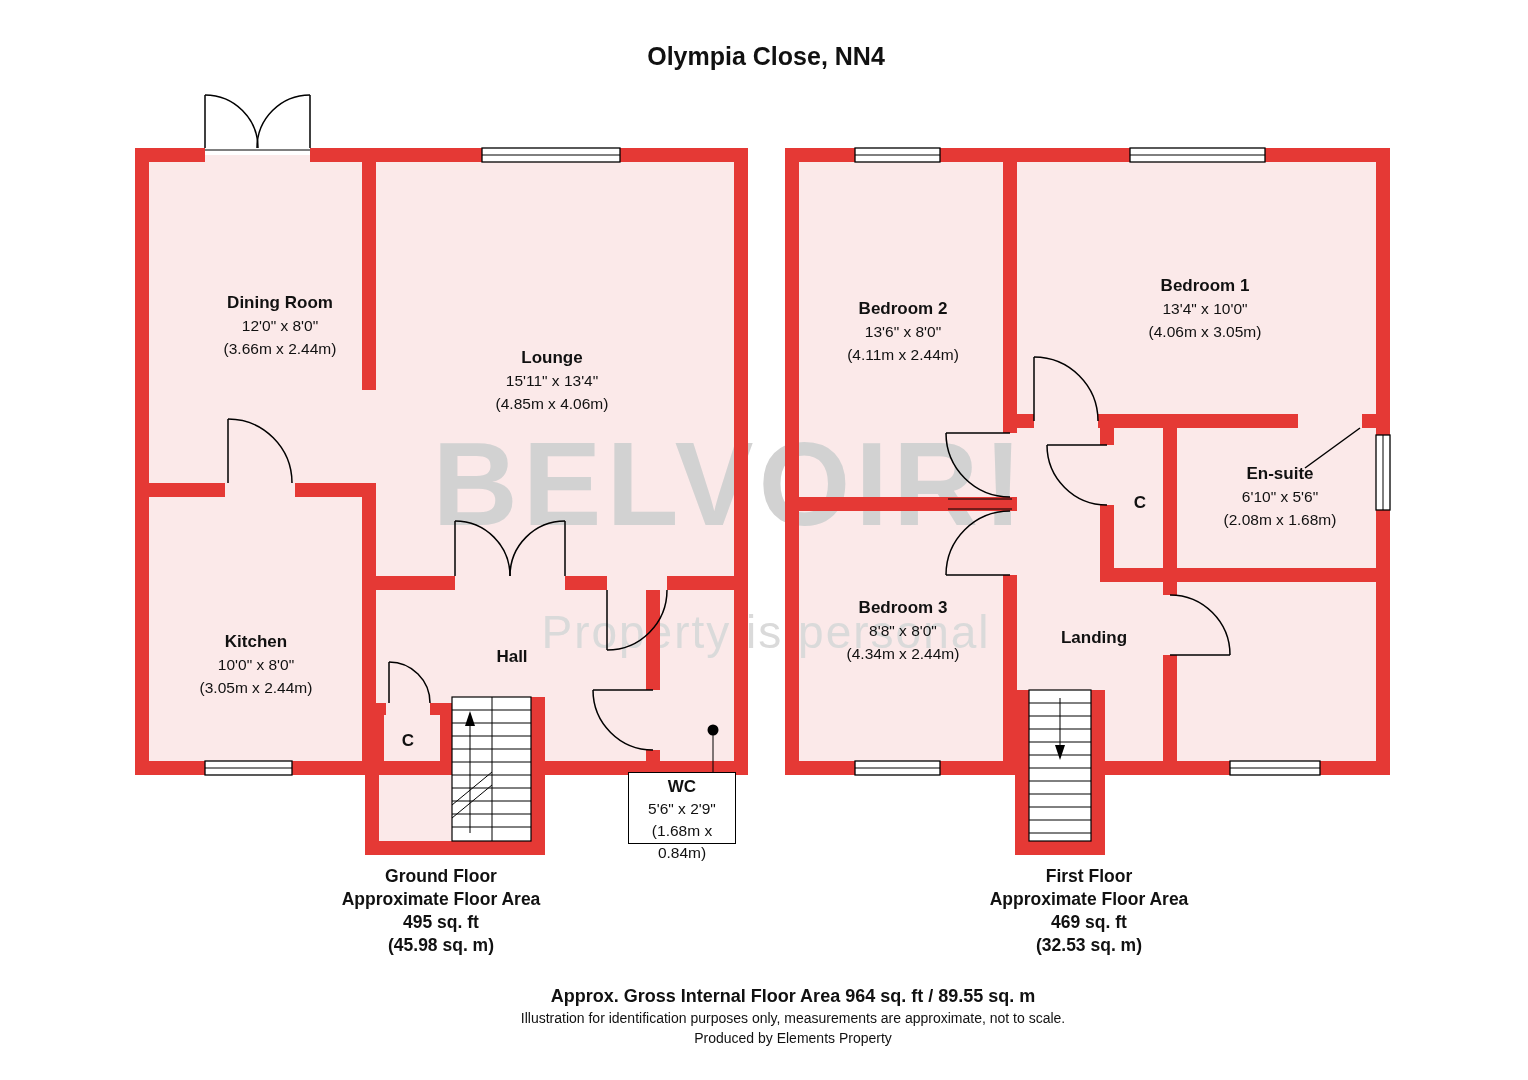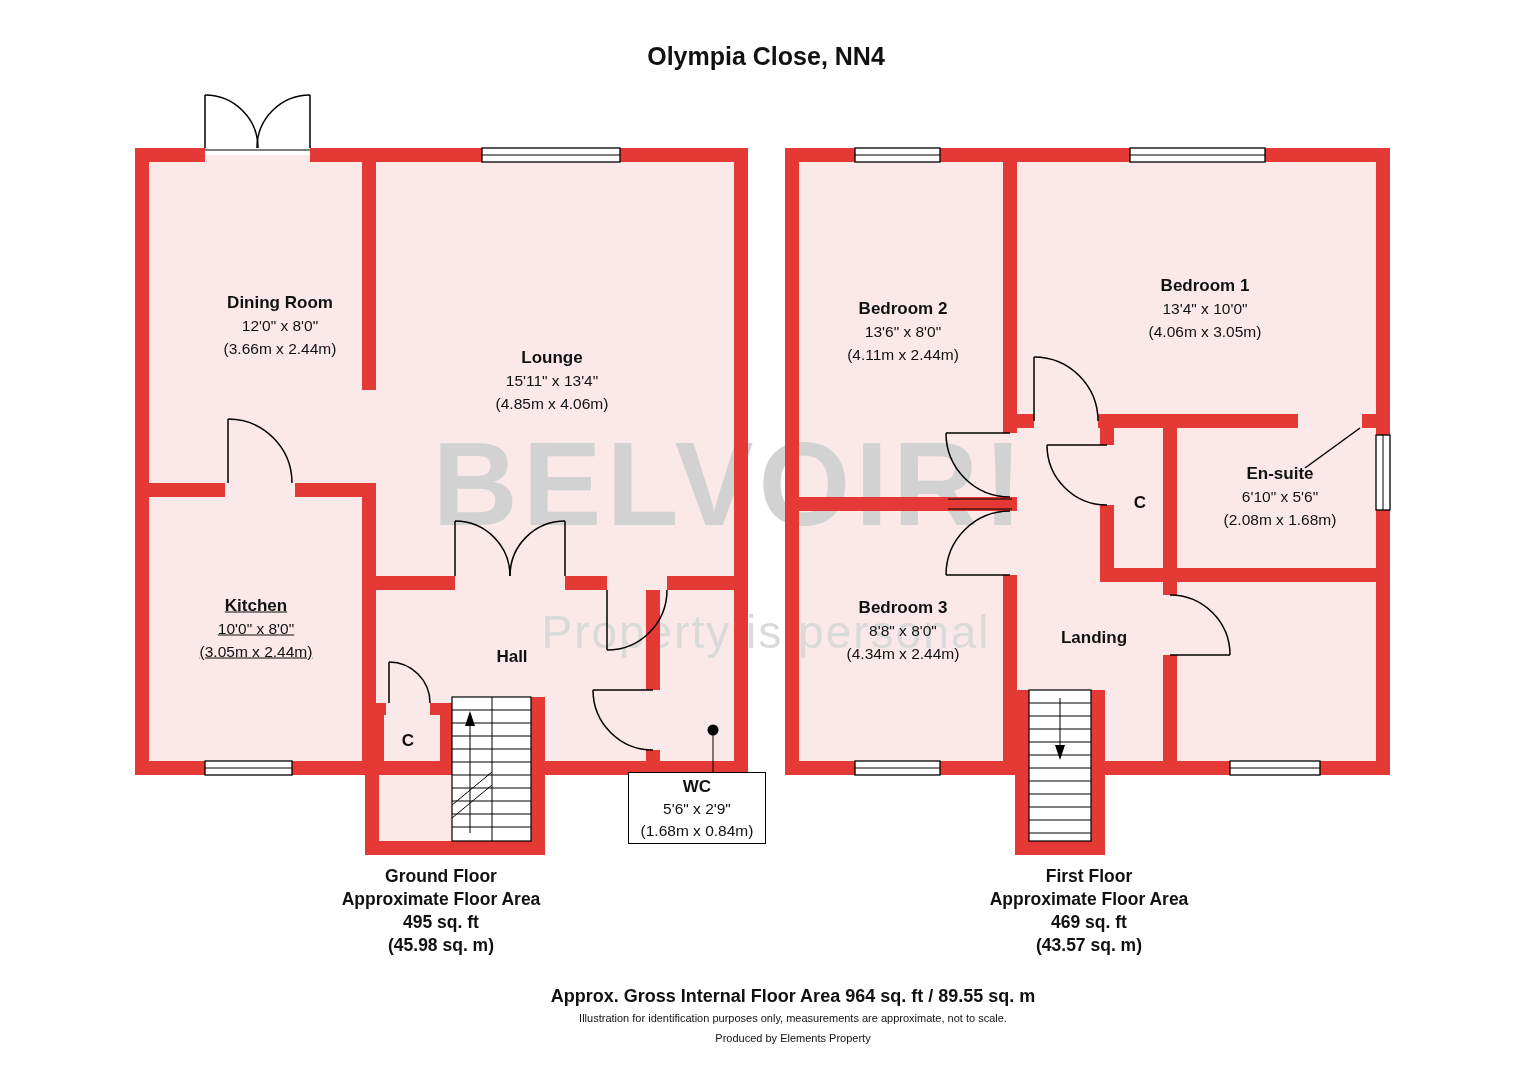--- a/index.html
+++ b/index.html
@@ -14,24 +14,24 @@
   .stair{fill:#fff;stroke:#000;stroke-width:1.2;}
   .arrowhead{fill:#000;stroke:none;}
   .abs{position:absolute;transform:translate(-50%,-50%);}
   .title{font-weight:bold;font-size:25px;white-space:nowrap;}
   .room-label{text-align:center;line-height:23px;white-space:nowrap;}
   .rn{font-weight:bold;font-size:17px;}
   .rd{font-size:15.5px;}
   .caption{text-align:center;font-weight:bold;font-size:17.5px;line-height:23px;white-space:nowrap;}
   .wm1{font-size:118px;font-weight:bold;color:var(--watermark);letter-spacing:5px;white-space:nowrap;}
   .wm2{font-size:46px;color:var(--watermark_light);letter-spacing:2px;white-space:nowrap;}
-  .wc-box{position:absolute;left:628px;top:772px;width:138px;height:72px;background:#fff;
+  .wc-box{position:absolute;left:628px;top:772px;width:108px;height:72px;background:#fff;
           border:1.3px solid #000;text-align:center;line-height:22px;padding-top:3px;box-sizing:border-box;}
   .footer-bold{font-weight:bold;font-size:18px;white-space:nowrap;}
-  .footer-small{font-size:11px;white-space:nowrap;}
+  .footer-small{font-size:14px;white-space:nowrap;}
 </style>
 </head>
 <body>
 
 <div class="canvas">
 
   <svg class="layer" viewBox="0 0 1528 1080">
     <g>
       <rect class="roomfill" x="142" y="155" width="599" height="613"></rect>
       <rect class="roomfill" x="372" y="768" width="166" height="80"></rect>
@@ -218,21 +218,21 @@
   <div class="abs room-label" style="left:256px;top:325px;margin-left:24px;">
     <div class="rn">Dining Room</div>
     <div class="rd">12'0" x 8'0"</div>
     <div class="rd">(3.66m x 2.44m)</div>
   </div>
   <div class="abs room-label" style="left:552px;top:380px;">
     <div class="rn">Lounge</div>
     <div class="rd">15'11" x 13'4"</div>
     <div class="rd">(4.85m x 4.06m)</div>
   </div>
-  <div class="abs room-label" style="left:256px;top:628px;text-decoration:underline;">
+  <div class="abs room-label" style="left:256px;top:664px;">
     <div class="rn">Kitchen</div>
     <div class="rd">10'0" x 8'0"</div>
     <div class="rd">(3.05m x 2.44m)</div>
   </div>
   <div class="abs room-label" style="left:512px;top:656px;">
     <div class="rn">Hall</div>
   </div>
   <div class="abs room-label" style="left:408px;top:740px;">
     <div class="rn">C</div>
   </div>
@@ -273,20 +273,20 @@
   <div class="abs caption" style="left:441px;top:911px;">
     <div>Ground Floor</div>
     <div>Approximate Floor Area</div>
     <div>495 sq. ft</div>
     <div>(45.98 sq. m)</div>
   </div>
   <div class="abs caption" style="left:1089px;top:911px;">
     <div>First Floor</div>
     <div>Approximate Floor Area</div>
     <div>469 sq. ft</div>
-    <div>(43.57 sq. m)</div>
+    <div>(32.53 sq. m)</div>
   </div>
 
   <div class="abs footer-bold" style="left:793px;top:996px;">Approx. Gross Internal Floor Area 964 sq. ft / 89.55 sq. m</div>
   <div class="abs footer-small" style="left:793px;top:1018px;">Illustration for identification purposes only, measurements are approximate, not to scale.</div>
   <div class="abs footer-small" style="left:793px;top:1038px;text-align:right;">Produced by Elements Property</div>
 
 </div>
 
 </body></html>

